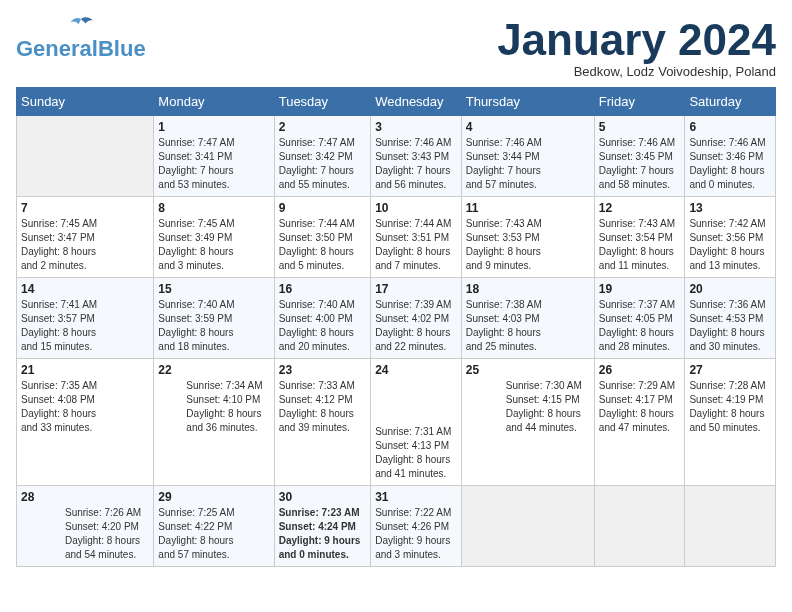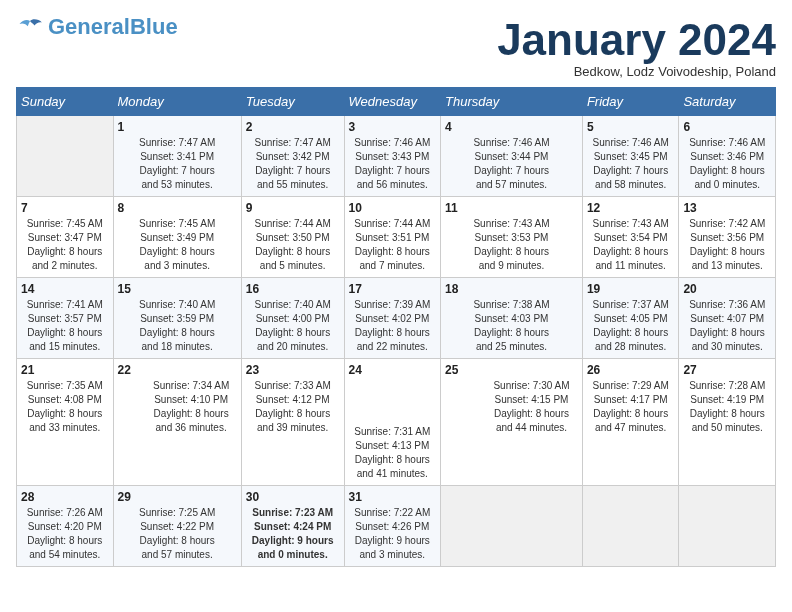--- a/index.html
+++ b/index.html
@@ -26,20 +26,21 @@
       color: #4a90c4;
     }
     .logo-bird {
       width: 28px;
       height: 18px;
     }
     .logo-wrapper {
       display: flex;
       align-items: center;
       gap: 4px;
+      flex-direction: column;
     }
     .title-block {
       text-align: right;
     }
     .cal-title {
       font-size: 44px;
       font-weight: bold;
       color: #1a3a5c;
       line-height: 1.1;
     }
@@ -53,21 +54,20 @@
       font-size: 11px;
     }
     thead th {
       background: #3a6fa8;
       color: #fff;
       padding: 6px 4px;
       text-align: left;
       font-size: 13px;
       font-weight: normal;
       border: 1px solid #3a6fa8;
-      font-style: italic;
     }
     tbody td {
       border: 1px solid #ccc;
       vertical-align: top;
       padding: 4px;
       min-height: 70px;
       background: #fff;
     }
     tbody tr:nth-child(odd) td {
       background: #f5f8fc;
@@ -75,21 +75,20 @@
     .day-num {
       font-weight: bold;
       font-size: 12px;
       margin-bottom: 2px;
       color: #222;
     }
     .day-info {
       font-size: 10px;
       color: #333;
       line-height: 1.4;
-      text-align: center;
     }
     .empty-cell {
       background: #f0f0f0 !important;
     }
     td.empty-cell {
       background: #f0f0f0 !important;
     }
   </style>
 </head>
 <body>
@@ -258,21 +257,21 @@
         <td>
           <div class="day-num">19</div>
           <div class="day-info" style="white-space: pre-line;">Sunrise: 7:37 AM
 Sunset: 4:05 PM
 Daylight: 8 hours
 and 28 minutes.</div>
         </td>
         <td>
           <div class="day-num">20</div>
           <div class="day-info" style="white-space: pre-line;">Sunrise: 7:36 AM
-Sunset: 4:07 PM
+Sunset: 4:53 PM
 Daylight: 8 hours
 and 30 minutes.</div>
         </td>
       </tr>
       <tr>
         <td>
           <div class="day-num">21</div>
           <div class="day-info" style="white-space: pre-line;">Sunrise: 7:35 AM
 Sunset: 4:08 PM
 Daylight: 8 hours
@@ -317,21 +316,21 @@
           <div class="day-num">27</div>
           <div class="day-info" style="white-space: pre-line;">Sunrise: 7:28 AM
 Sunset: 4:19 PM
 Daylight: 8 hours
 and 50 minutes.</div>
         </td>
       </tr>
       <tr>
         <td>
           <div class="day-num">28</div>
-          <div class="day-info" style="white-space: pre-line;">Sunrise: 7:26 AM
+          <div class="day-info" style="white-space: pre-line; margin-left: 44px;">Sunrise: 7:26 AM
 Sunset: 4:20 PM
 Daylight: 8 hours
 and 54 minutes.</div>
         </td>
         <td>
           <div class="day-num">29</div>
           <div class="day-info" style="white-space: pre-line;">Sunrise: 7:25 AM
 Sunset: 4:22 PM
 Daylight: 8 hours
 and 57 minutes.</div>

